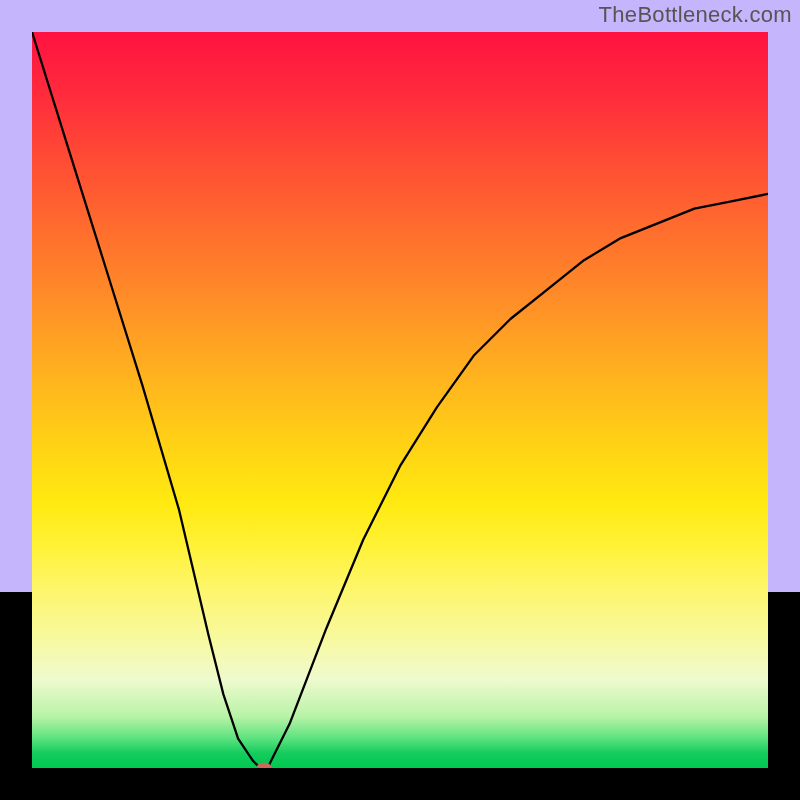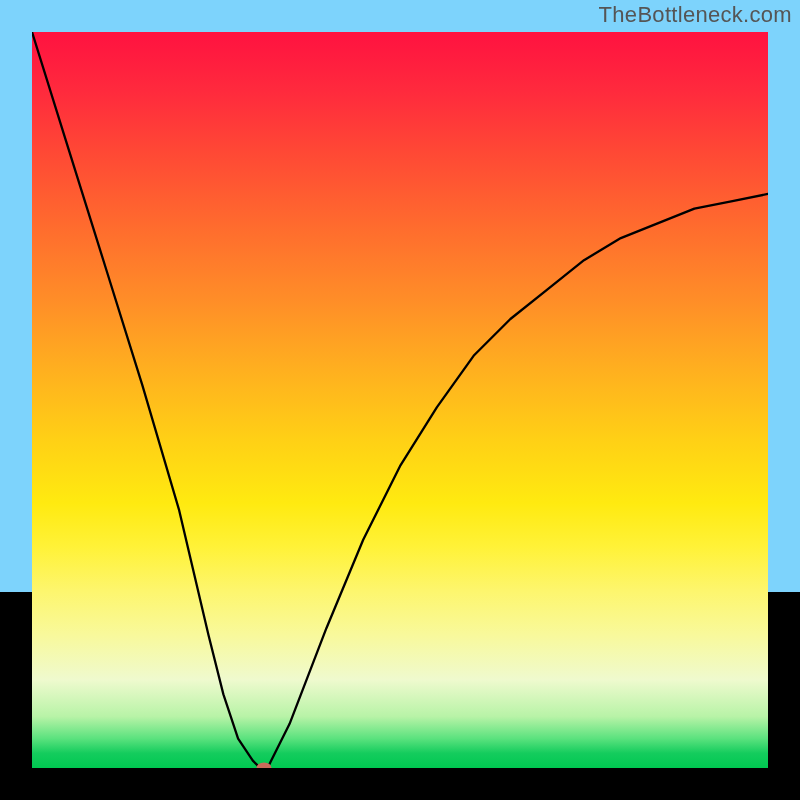--- a/index.html
+++ b/index.html
@@ -7,21 +7,21 @@
     padding: 0;
     width: 800px;
     height: 800px;
     background: #000;
     font-family: Arial, Helvetica, sans-serif;
     overflow: hidden;
   }
   .frame {
     width: 800px;
     height: 592px;
-    background: #7dd3fc;
+    background: #c4b5fd;
     position: relative;
   }
   .watermark {
     position: absolute;
     top: 2px;
     right: 8px;
     color: #555;
     font-size: 22px;
     font-weight: 500;
     letter-spacing: 0.3px;

